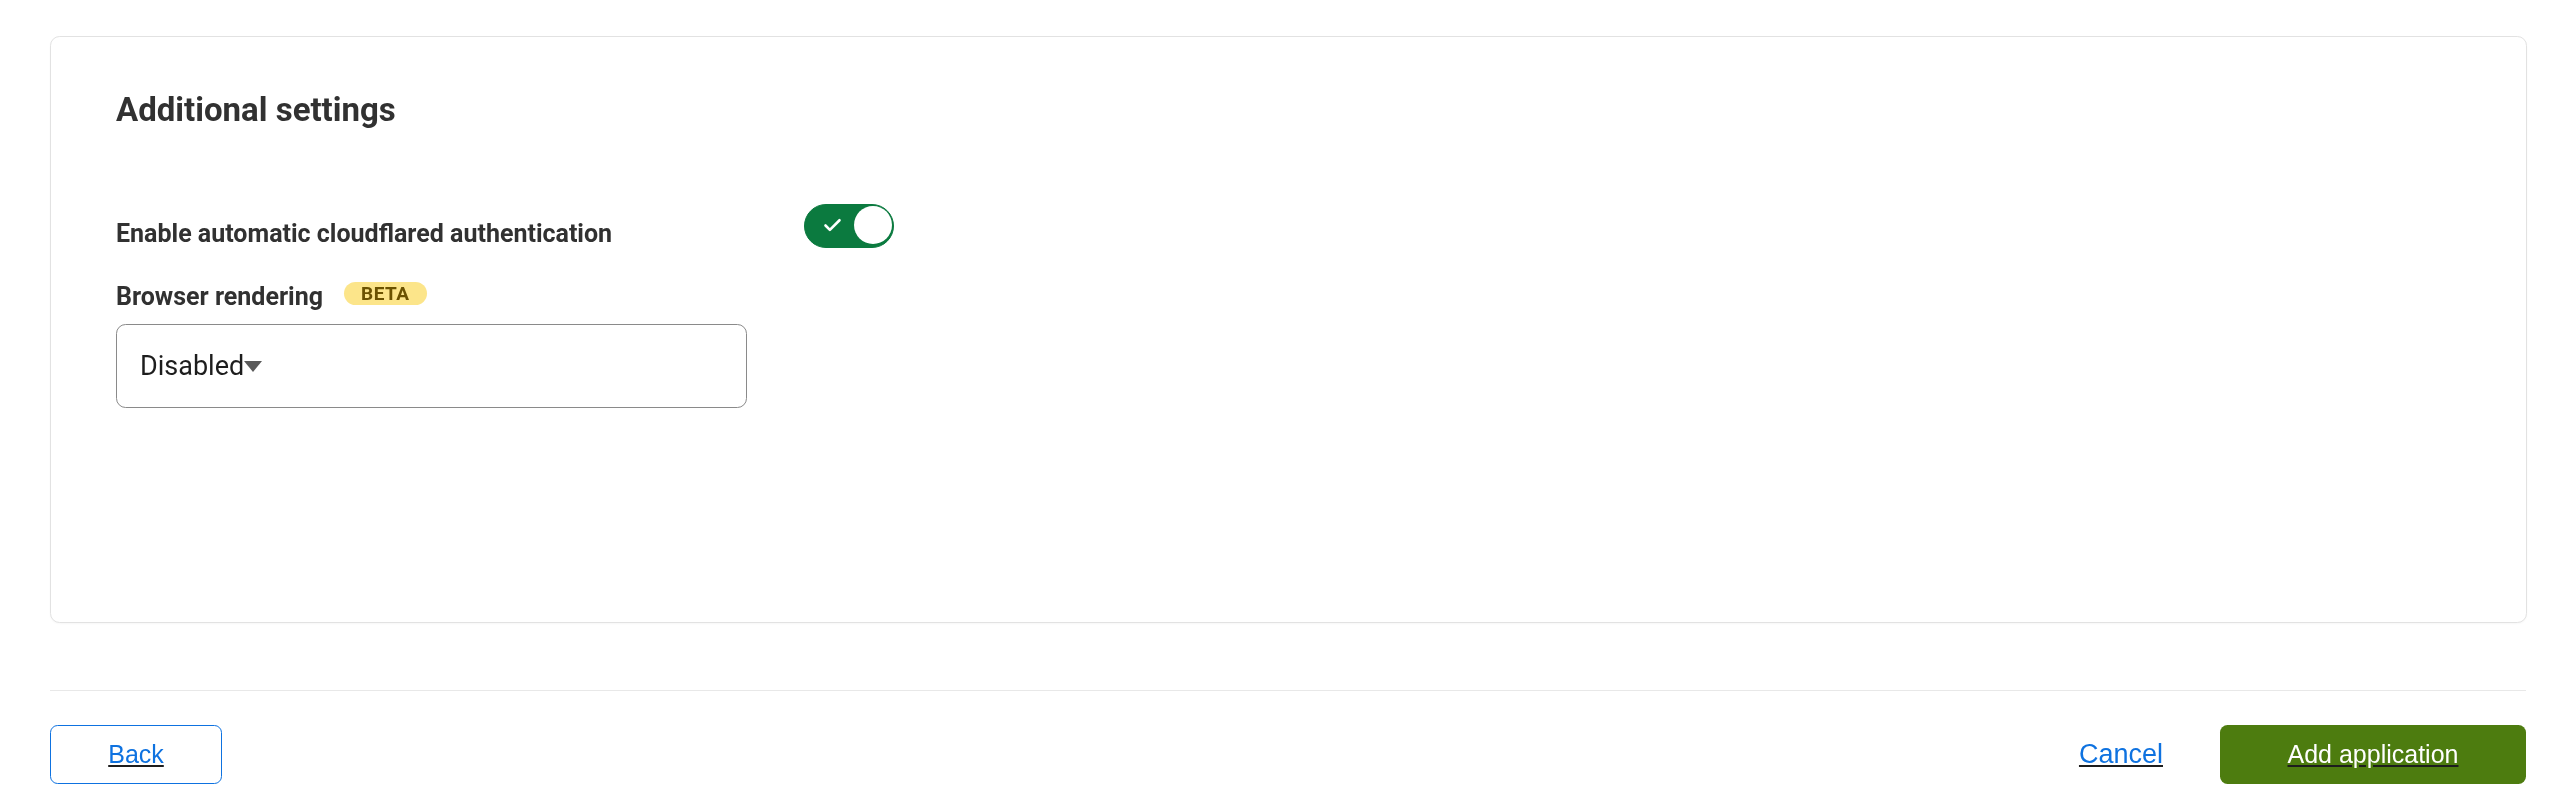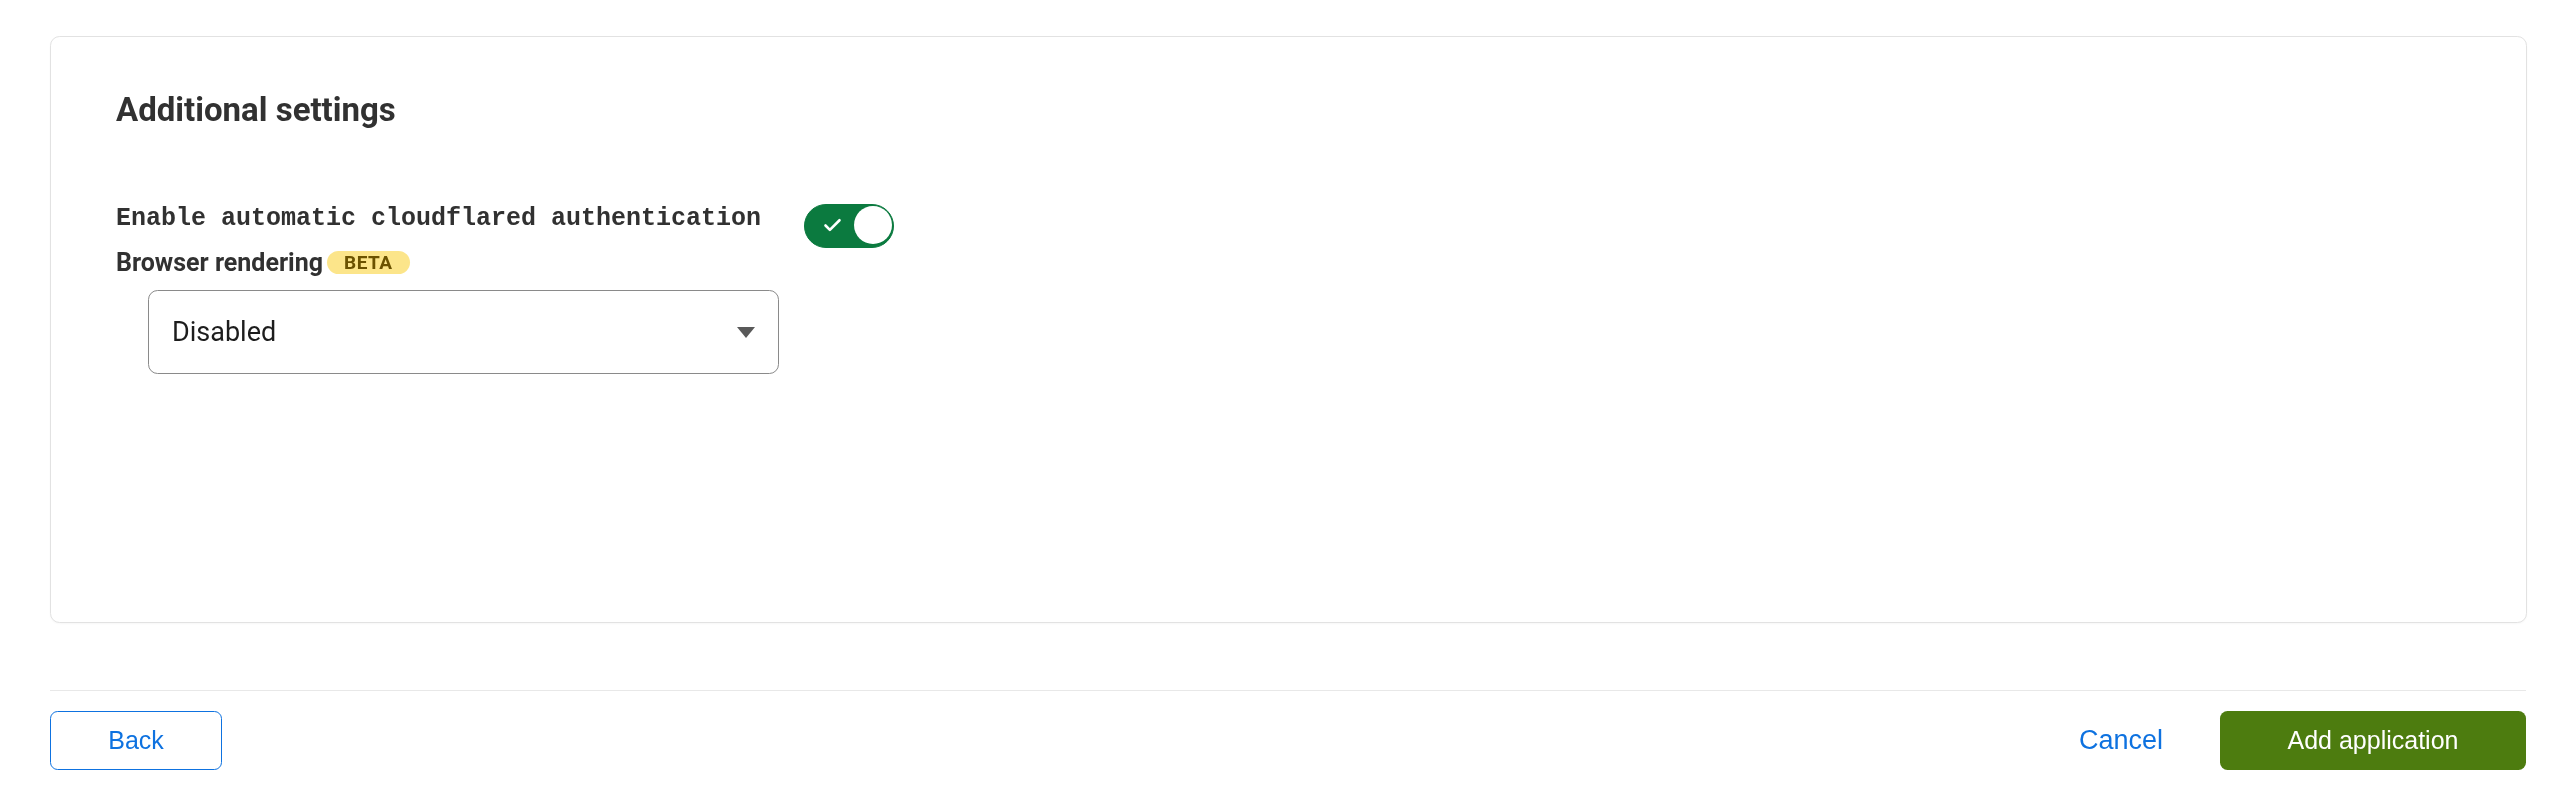--- a/index.html
+++ b/index.html
@@ -24,22 +24,22 @@
     padding: 53px 65px 23px 65px;
   }
   .section-title {
     font-size: 33px;
     font-weight: 700;
     color: #313131;
     margin-bottom: 75px;
   }
   .row {
     display: flex;
-    align-items: flex-start;
-    font-family: Liberation Mono, monospace;
+    align-items: flex-end;
+    margin-bottom: 34px;
   }
   .field-label {
     font-size: 25px;
     font-weight: 700;
     color: #313131;
   }
   .toggle-row .field-label {
     width: 688px;
   }
   .toggle {
@@ -64,22 +64,21 @@
   .toggle .check {
     position: absolute;
     left: 17px;
     top: 9.6px;
     width: 21px;
     height: 21px;
   }
   .toggle .check svg { display:block; }
   .label-row {
     display: flex;
-    align-items: center;
-    gap: 4px;
+    gap: 21px;
     margin-bottom: 13.4px;
   }
   .badge {
     display: inline-flex;
     align-items: center;
     justify-content: center;
     height: 23px;
     padding: 0 17px;
     background: #fce58a;
     color: #6b5200;
@@ -88,25 +87,23 @@
     border-radius: 19px;
     letter-spacing: 0.5px;
   }
   .select {
     width: 631px;
     height: 84px;
     border: 1.9px solid #8a8a8a;
     border-radius: 9.6px;
     display: flex;
     align-items: center;
-    justify-content: space-between;
     padding: 0 23px;
     cursor: pointer;
     background: #ffffff;
-    margin-left: 32px;
   }
   .select-value {
     font-size: 27px;
     color: #1d1d1d;
   }
   .chev {
     width: 0;
     height: 0;
     border-left: 9.6px solid transparent;
     border-right: 9.6px solid transparent;
@@ -122,25 +119,26 @@
     left: 50px;
     right: 50px;
     top: 690px;
     height: 1px;
     background: #e8e8e8;
   }
   .footer {
     position: absolute;
     left: 50px;
     right: 50px;
-    bottom: 35px;
+    bottom: 21px;
     height: 67px;
     display: flex;
     align-items: center;
     justify-content: space-between;
+    text-decoration: underline;
   }
   .btn {
     height: 59px;
     border-radius: 7.6px;
     font-size: 25px;
     display: inline-flex;
     align-items: center;
     justify-content: center;
     cursor: pointer;
     padding: 0 29px;

